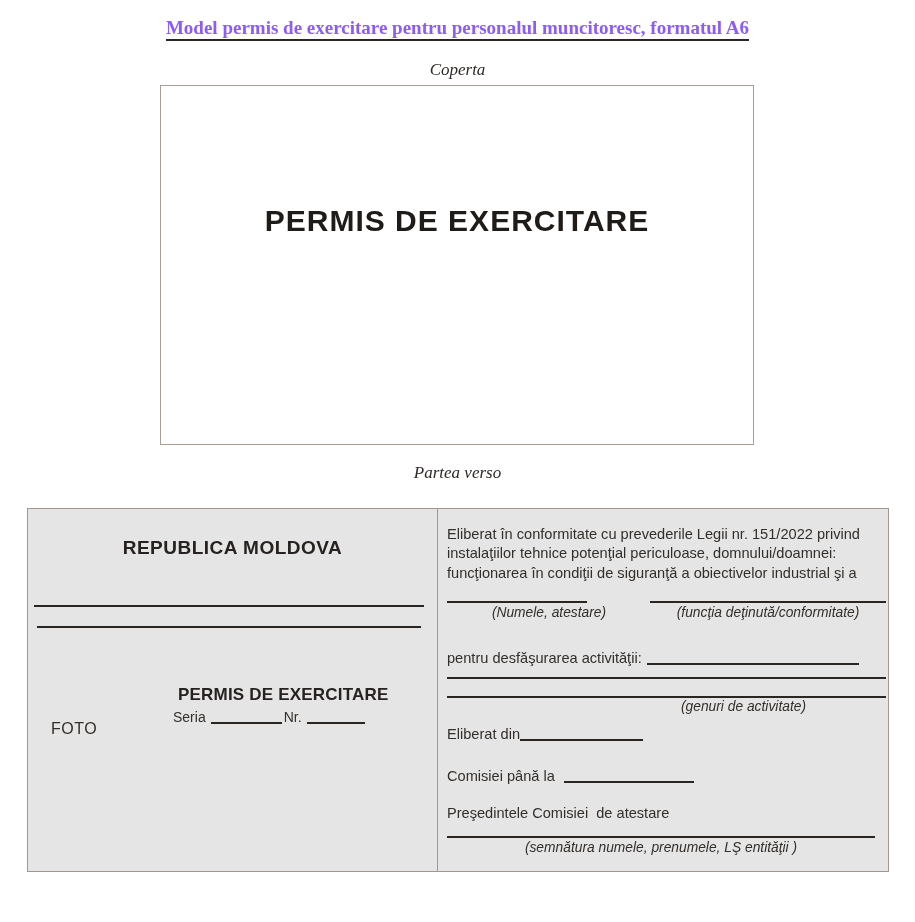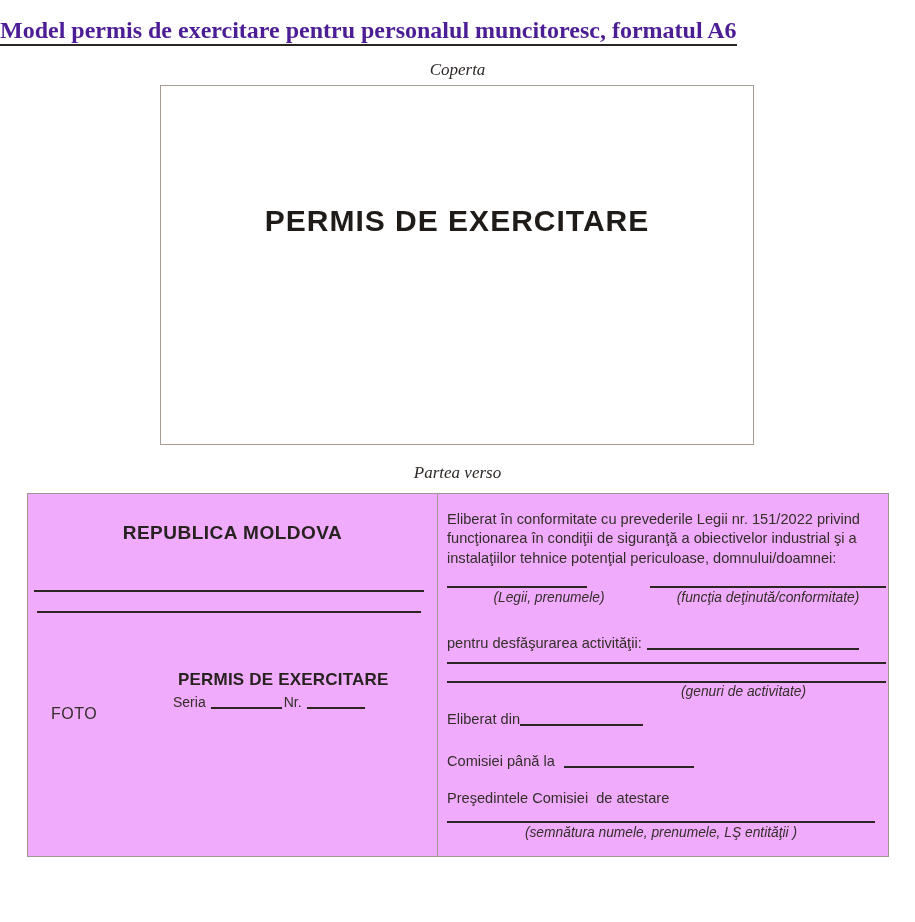--- a/index.html
+++ b/index.html
@@ -4,22 +4,22 @@
 <style>
   html, body { margin:0; padding:0; background:#ffffff; }
   body {
     width:915px; height:922px; position:relative; overflow:hidden;
     font-family:"Liberation Sans", sans-serif; color:#332e2a;
   }
   .page { position:absolute; inset:0; }
 
   
   .doc-title-wrap {
-    position:absolute; top:17px; left:0; width:100%; text-align:left;
-    font-family:"Liberation Serif", serif; font-weight:bold; font-size:24px; color:#4c1d95;
+    position:absolute; top:17px; left:0; width:100%; text-align:center;
+    font-family:"Liberation Serif", serif; font-weight:bold; font-size:19px; color:#8b5cf6;
   }
   .doc-title-wrap .underlined { border-bottom:2px solid #2b2622; padding-bottom:1px; }
   .caption {
     position:absolute; left:0; width:100%; text-align:center;
     font-family:"Liberation Serif", serif; font-style:italic; font-size:17px; color:#2e2926;
   }
   .caption-cover { top:60px; }
   .caption-verso { top:463px; }
 
   
@@ -27,22 +27,22 @@
     position:absolute; left:160px; top:85px; width:592px; height:358px;
     border:1px solid #a69d95; background:#ffffff;
   }
   .cover-title {
     position:absolute; top:118px; left:0; width:100%; text-align:center;
     font-size:30px; font-weight:bold; letter-spacing:1px; color:#1f1b18; white-space:nowrap;
   }
 
   
   .verso-box {
-    position:absolute; left:27px; top:493px; width:860px; height:362px;
-    border:1px solid #a09790; background:#f0abfc; display:flex;
+    position:absolute; left:27px; top:508px; width:860px; height:362px;
+    border:1px solid #a09790; background:#e5e5e5; display:flex;
   }
   .col-left  { position:relative; width:409px; border-right:1px solid #a09790; }
   .col-right { position:relative; flex:1; font-size:14.6px; }
 
   .country {
     position:absolute; top:28px; left:0; width:100%; text-align:center;
     font-weight:bold; font-size:19px; letter-spacing:0.5px; color:#272220; white-space:nowrap;
   }
   .blank-line { position:absolute; border-top:2px solid #2b2622; height:0; }
   .l-line1 { top:96px;  left:6px; width:390px; }
@@ -111,27 +111,27 @@
       <div class="permit-title-2">PERMIS DE EXERCITARE</div>
       <div class="seria-row">
         <span>Seria</span><span class="fill fill-seria"></span><span class="nr-label">Nr.</span><span class="fill fill-nr"></span>
       </div>
       <div class="foto">FOTO</div>
     </div>
 
     <div class="col-right">
       <div class="para">
         <div>Eliberat în conformitate cu prevederile Legii nr. 151/2022 privind</div>
+        <div>instalaţiilor tehnice potenţial periculoase, domnului/doamnei:</div>
         <div>funcţionarea în condiţii de siguranţă a obiectivelor industrial şi a</div>
-        <div>instalaţiilor tehnice potenţial periculoase, domnului/doamnei:</div>
       </div>
 
       <div class="blank-line r-nameline"></div>
       <div class="blank-line r-funcline"></div>
-      <div class="hint name-hint">(Legii, prenumele)</div>
+      <div class="hint name-hint">(Numele, atestare)</div>
       <div class="hint func-hint">(funcţia deţinută/conformitate)</div>
 
       <div class="activity-row">
         <span>pentru desfăşurarea activităţii:</span><span class="fill fill-activity"></span>
       </div>
       <div class="blank-line r-full1"></div>
       <div class="blank-line r-full2"></div>
       <div class="hint activity-hint">(genuri de activitate)</div>
 
       <div class="issued-row">

